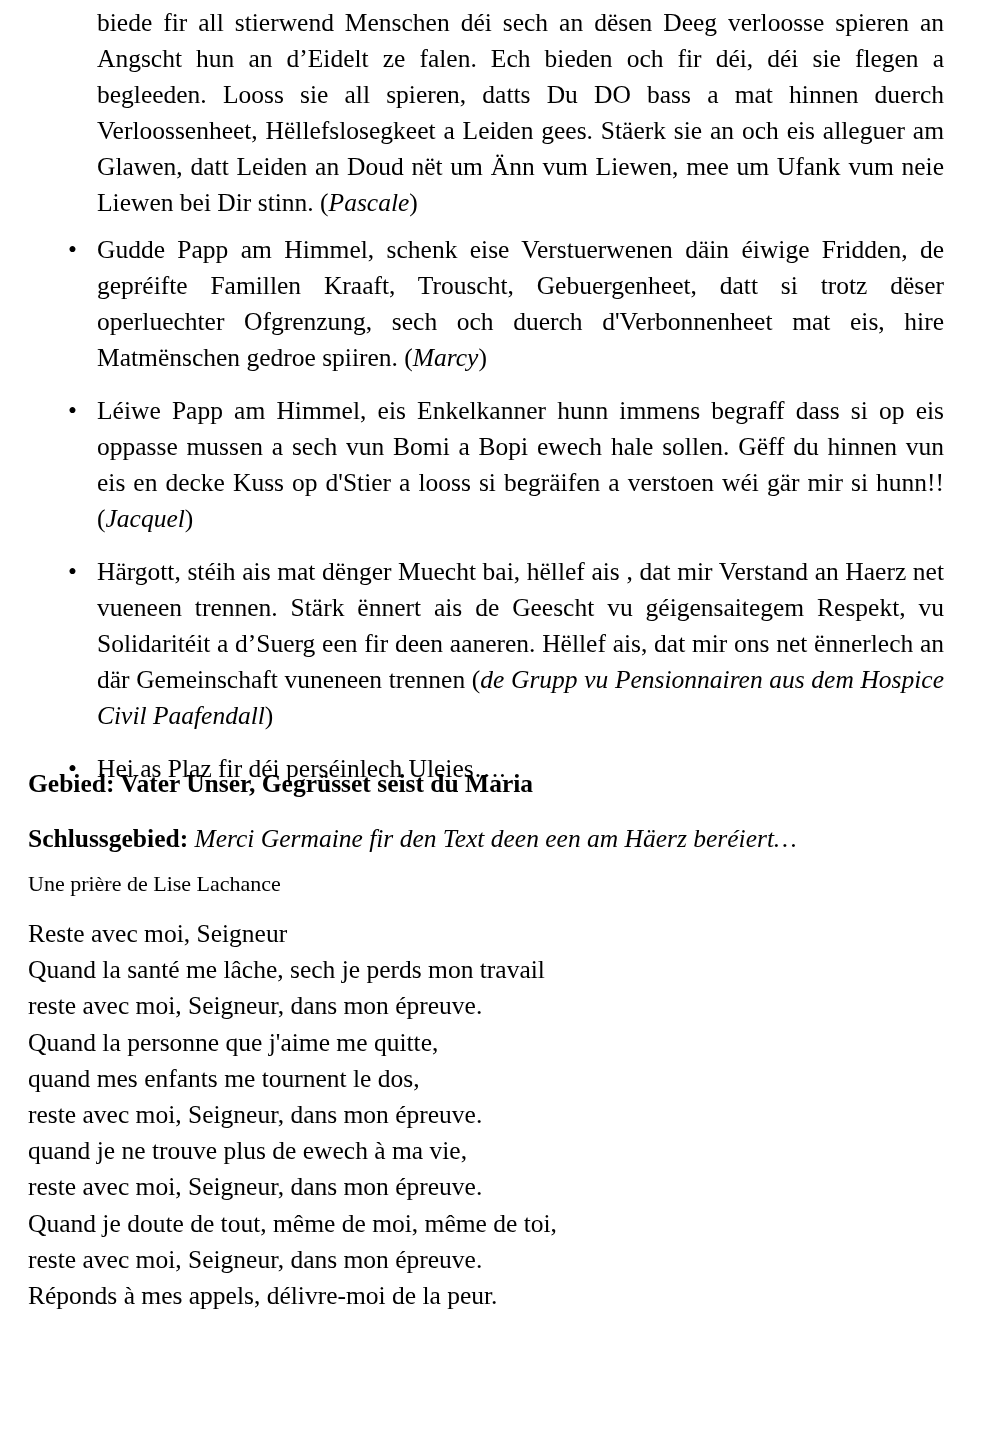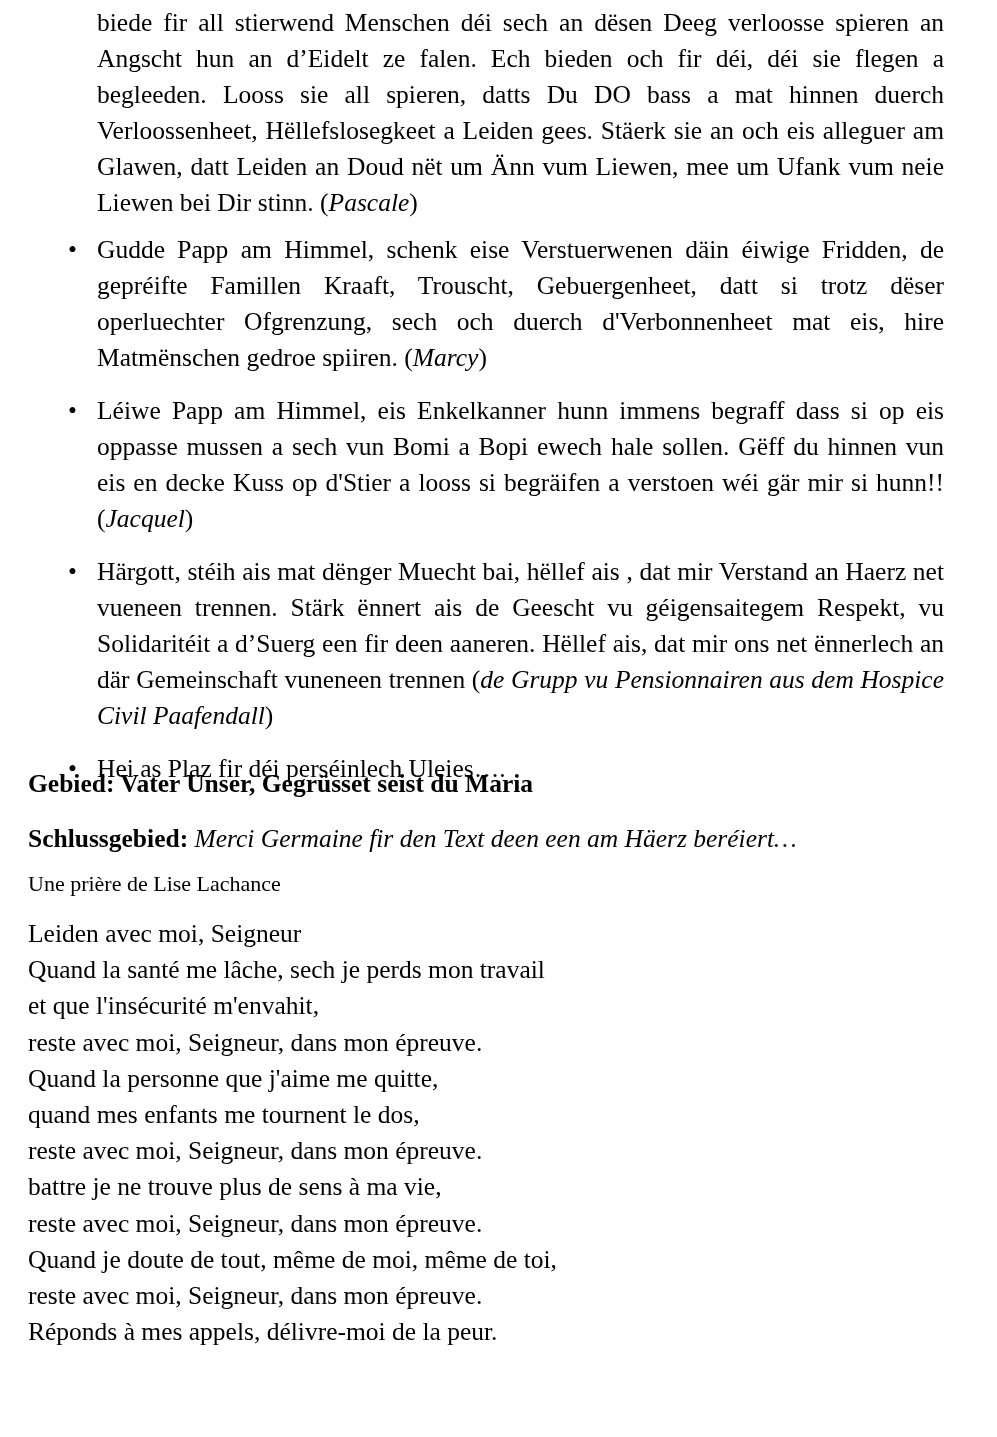--- a/index.html
+++ b/index.html
@@ -158,28 +158,27 @@
   </div>
 
   <div class="headings">
     <div class="heading-line"><span class="lead">Gebied:</span><span class="lead"> Vater Unser, Gegrüsset seist du Maria</span></div>
     <div class="heading-line"><span class="lead">Schlussgebied:</span><em> Merci Germaine fir den Text deen een am Häerz beréiert…</em></div>
   </div>
 
   <div class="byline">Une prière de Lise Lachance</div>
 
   <div class="poem">
-    <div class="poem-line">Leiden avec moi, Seigneur</div>
+    <div class="poem-line">Reste avec moi, Seigneur</div>
     <div class="poem-line">Quand la santé me lâche, sech je perds mon travail</div>
-    <div class="poem-line">et que l'insécurité m'envahit,</div>
     <div class="poem-line">reste avec moi, Seigneur, dans mon épreuve.</div>
     <div class="poem-line">Quand la personne que j'aime me quitte,</div>
     <div class="poem-line">quand mes enfants me tournent le dos,</div>
     <div class="poem-line">reste avec moi, Seigneur, dans mon épreuve.</div>
-    <div class="poem-line">battre je ne trouve plus de sens à ma vie,</div>
+    <div class="poem-line">quand je ne trouve plus de ewech à ma vie,</div>
     <div class="poem-line">reste avec moi, Seigneur, dans mon épreuve.</div>
     <div class="poem-line">Quand je doute de tout, même de moi, même de toi,</div>
     <div class="poem-line">reste avec moi, Seigneur, dans mon épreuve.</div>
     <div class="poem-line">Réponds à mes appels, délivre-moi de la peur.</div>
 
   </div>
 
 </div>
 
 </body></html>

